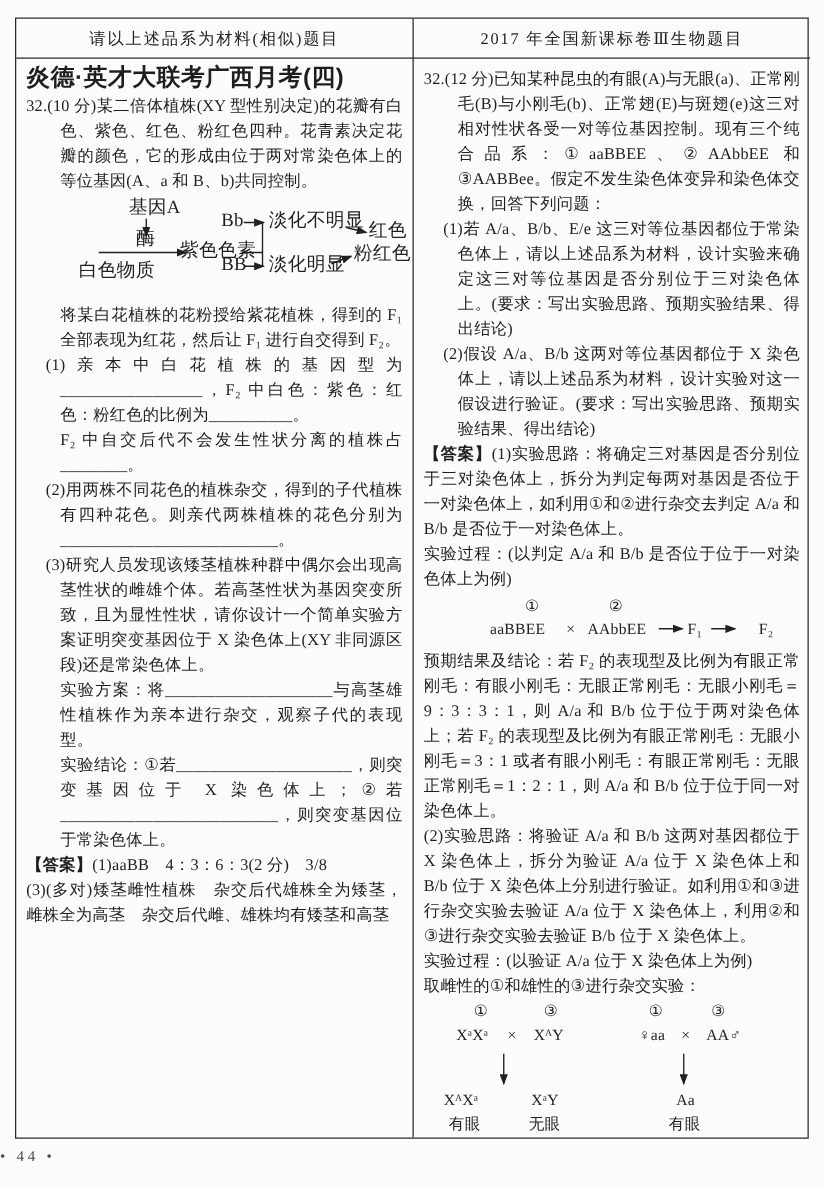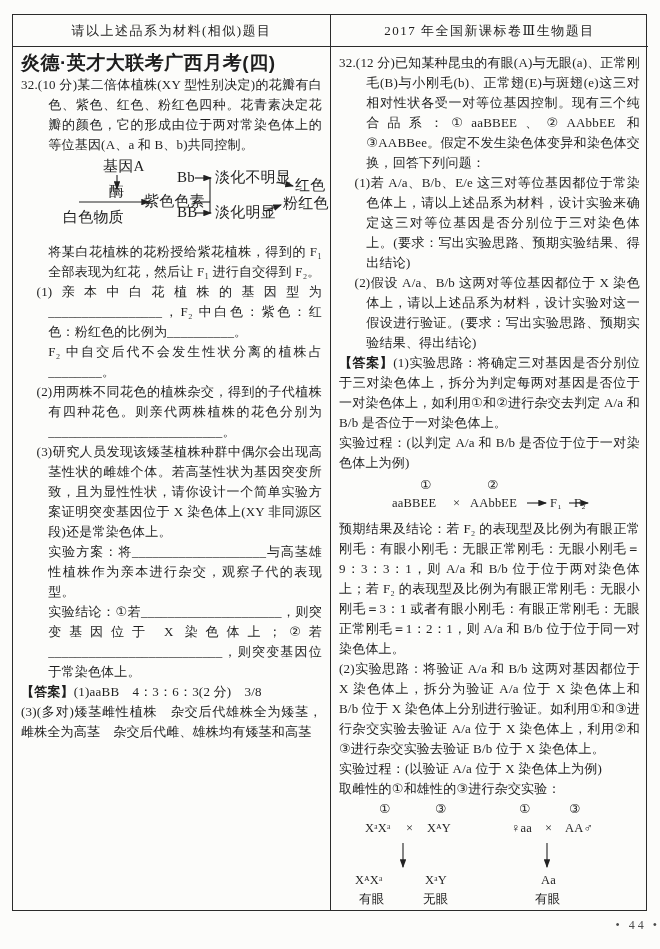--- a/index.html
+++ b/index.html
@@ -20,21 +20,21 @@
   .pf{padding:0;text-indent:0;}                      
   .title{font-family:"Liberation Sans","DejaVu Sans",sans-serif;font-weight:bold;
          font-size:19px;margin-bottom:2px;letter-spacing:0.5px;}
   b{font-weight:bold;}
   .diag{position:relative;height:80px;margin:3px 0 4px 6px;font-size:15px;line-height:15px;}
   .diag span,.crossbox span{position:absolute;white-space:nowrap;}
   .crossbox{position:relative;font-size:12.5px;line-height:16px;margin:2px 0;}
   .cross1{height:42px;}
   .cross2{height:110px;}
   .lines{position:absolute;left:0;top:0;}
-  .footer{position:absolute;left:0;top:918px;width:660px;text-align:right;
+  .footer{position:absolute;left:0;top:918px;width:660px;text-align:left;
           font-size:12px;color:#4a4a4a;letter-spacing:3px;}
 </style>
 </head>
 <body>
 
 <div class="page">
   <div class="sheet">
     <div class="grid">
 
       <div class="hdr hdr-left">
@@ -105,21 +105,21 @@
             </defs>
             <line x1="188" y1="28" x2="207" y2="28" stroke="#222" stroke-width="1.1" marker-end="url(#ah2)"></line>
             <line x1="230" y1="28" x2="249" y2="28" stroke="#222" stroke-width="1.1" marker-end="url(#ah2)"></line>
           </svg>
           <span style="left:81px;top:2px;">①</span>
           <span style="left:148px;top:2px;">②</span>
           <span style="left:53px;top:20px;">aaBBEE</span>
           <span style="left:114px;top:20px;">×</span>
           <span style="left:131px;top:20px;">AAbbEE</span>
           <span style="left:211px;top:20px;">F₁</span>
-          <span style="left:235px;top:20px;">F₂</span>
+          <span style="left:268px;top:20px;">F₂</span>
         </div>
 
         <p class="pf">预期结果及结论：若 F₂ 的表现型及比例为有眼正常刚毛：有眼小刚毛：无眼正常刚毛：无眼小刚毛＝9：3：3：1，则 A/a 和 B/b 位于位于两对染色体上；若 F₂ 的表现型及比例为有眼正常刚毛：无眼小刚毛＝3：1 或者有眼小刚毛：有眼正常刚毛：无眼正常刚毛＝1：2：1，则 A/a 和 B/b 位于位于同一对染色体上。</p>
         <p class="pf">(2)实验思路：将验证 A/a 和 B/b 这两对基因都位于 X 染色体上，拆分为验证 A/a 位于 X 染色体上和 B/b 位于 X 染色体上分别进行验证。如利用①和③进行杂交实验去验证 A/a 位于 X 染色体上，利用②和③进行杂交实验去验证 B/b 位于 X 染色体上。</p>
         <p class="pf">实验过程：(以验证 A/a 位于 X 染色体上为例)</p>
         <p class="pf">取雌性的①和雄性的③进行杂交实验：</p>
 
         <div class="crossbox cross2">
           <svg class="lines" width="300" height="110">
             <defs>

